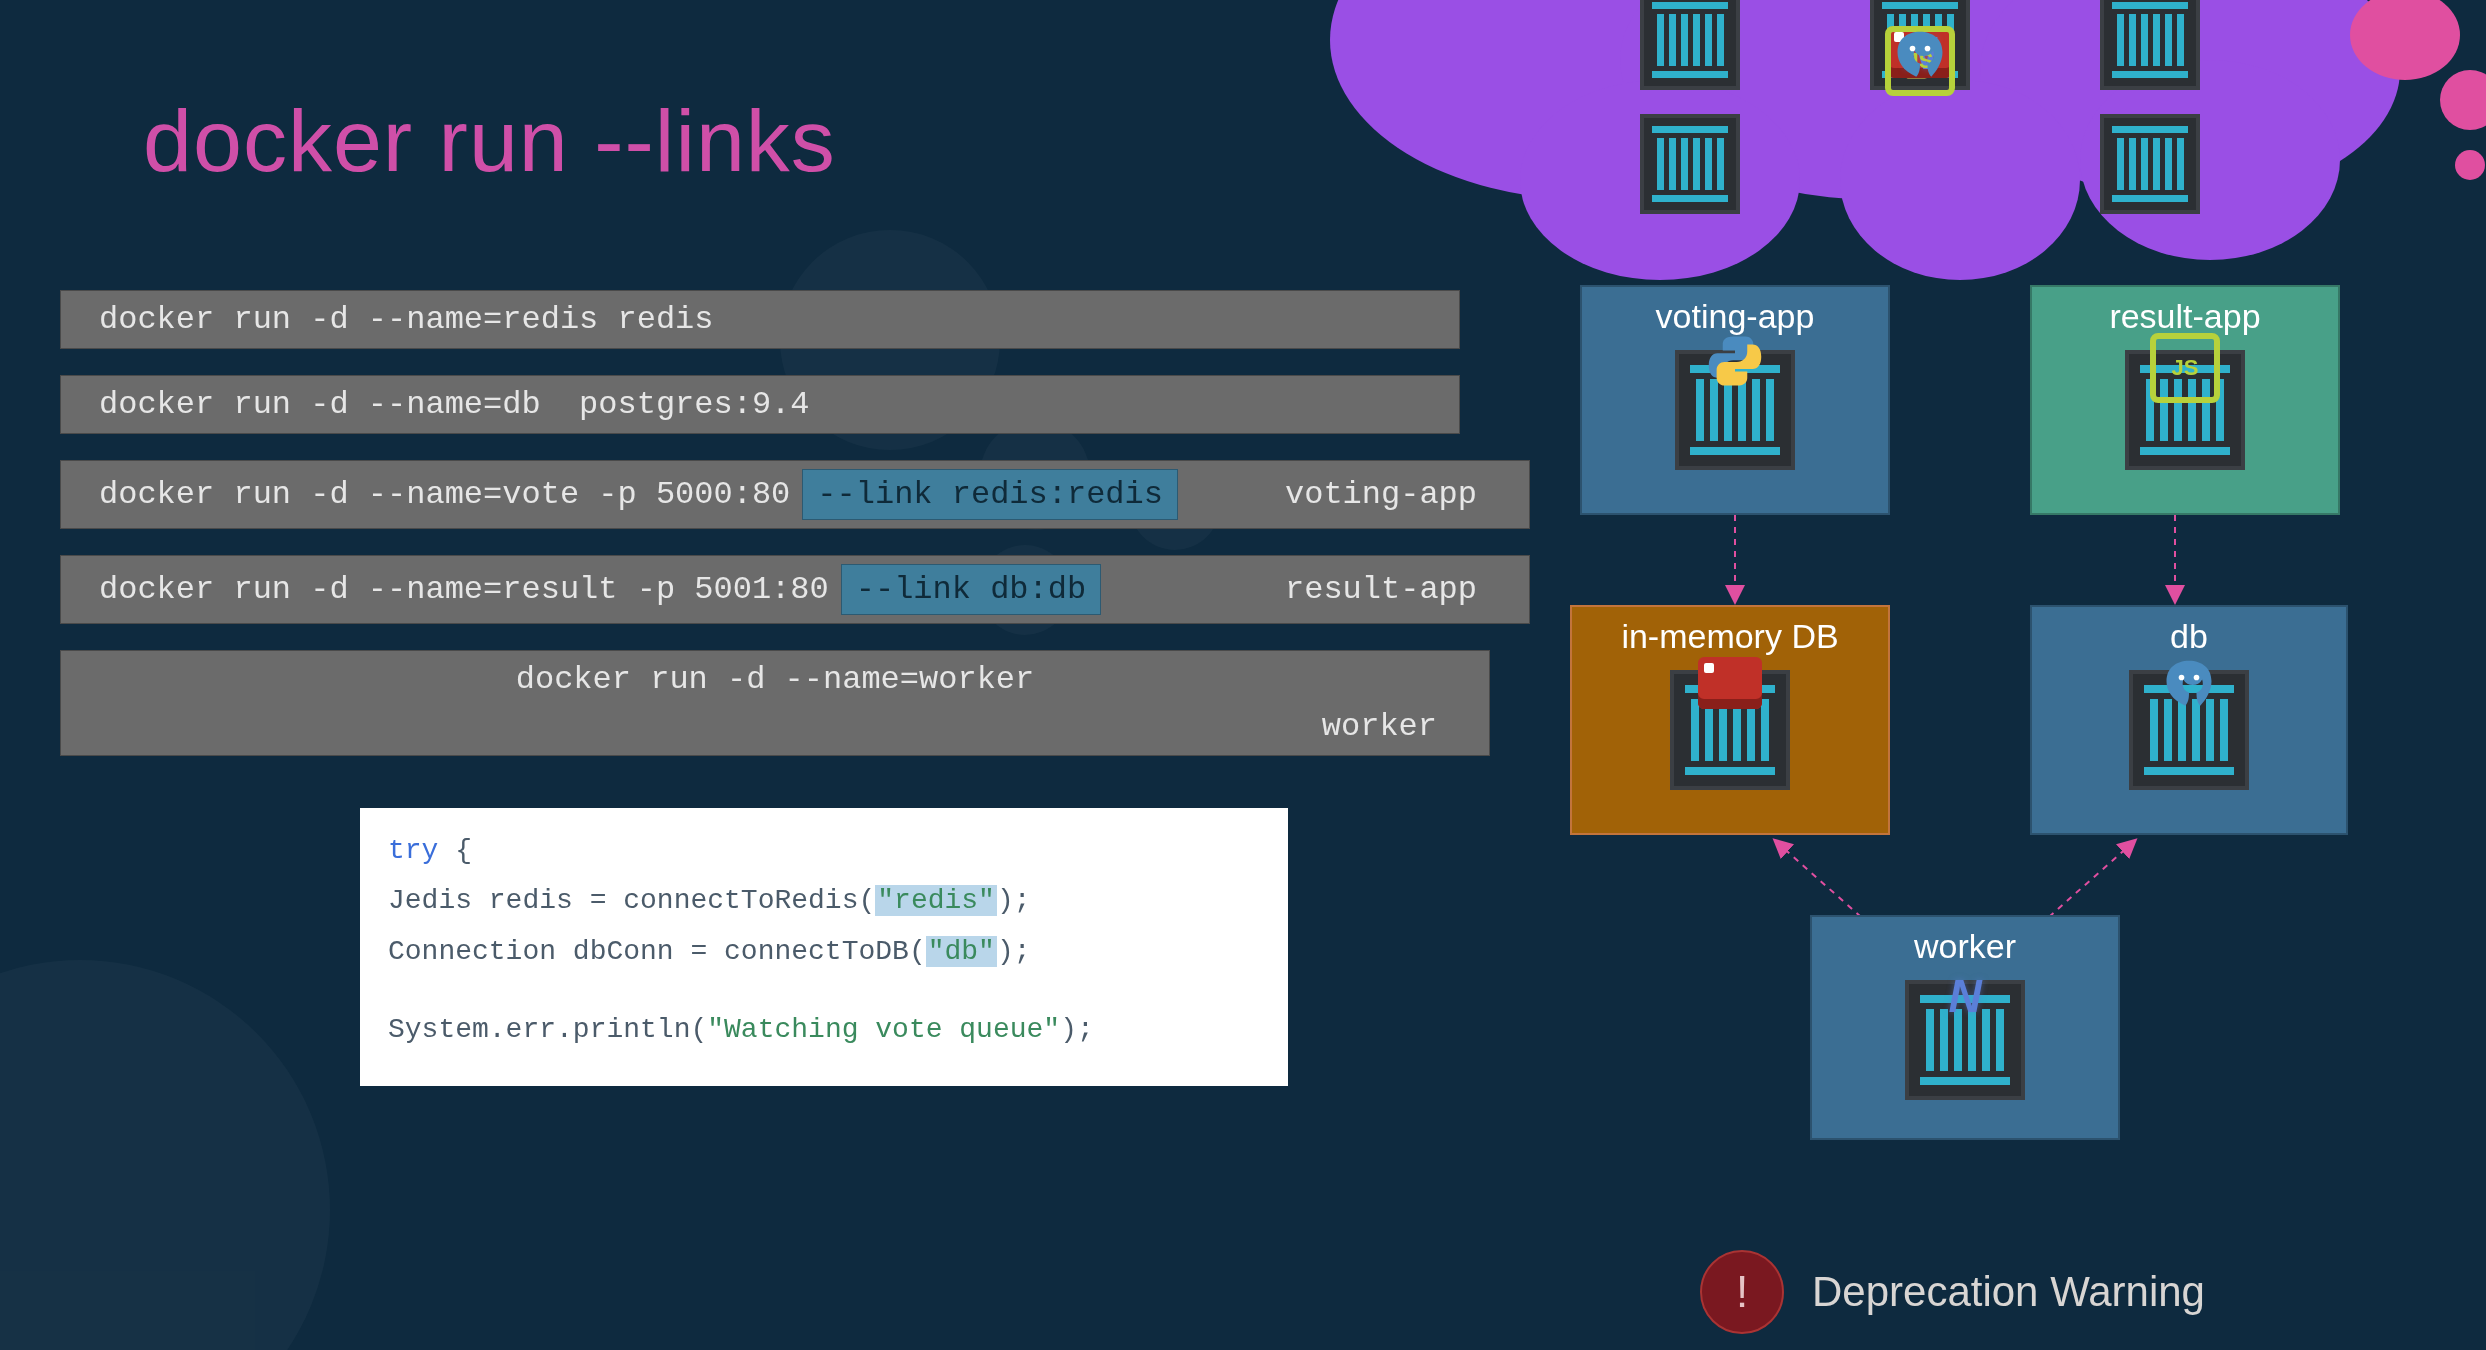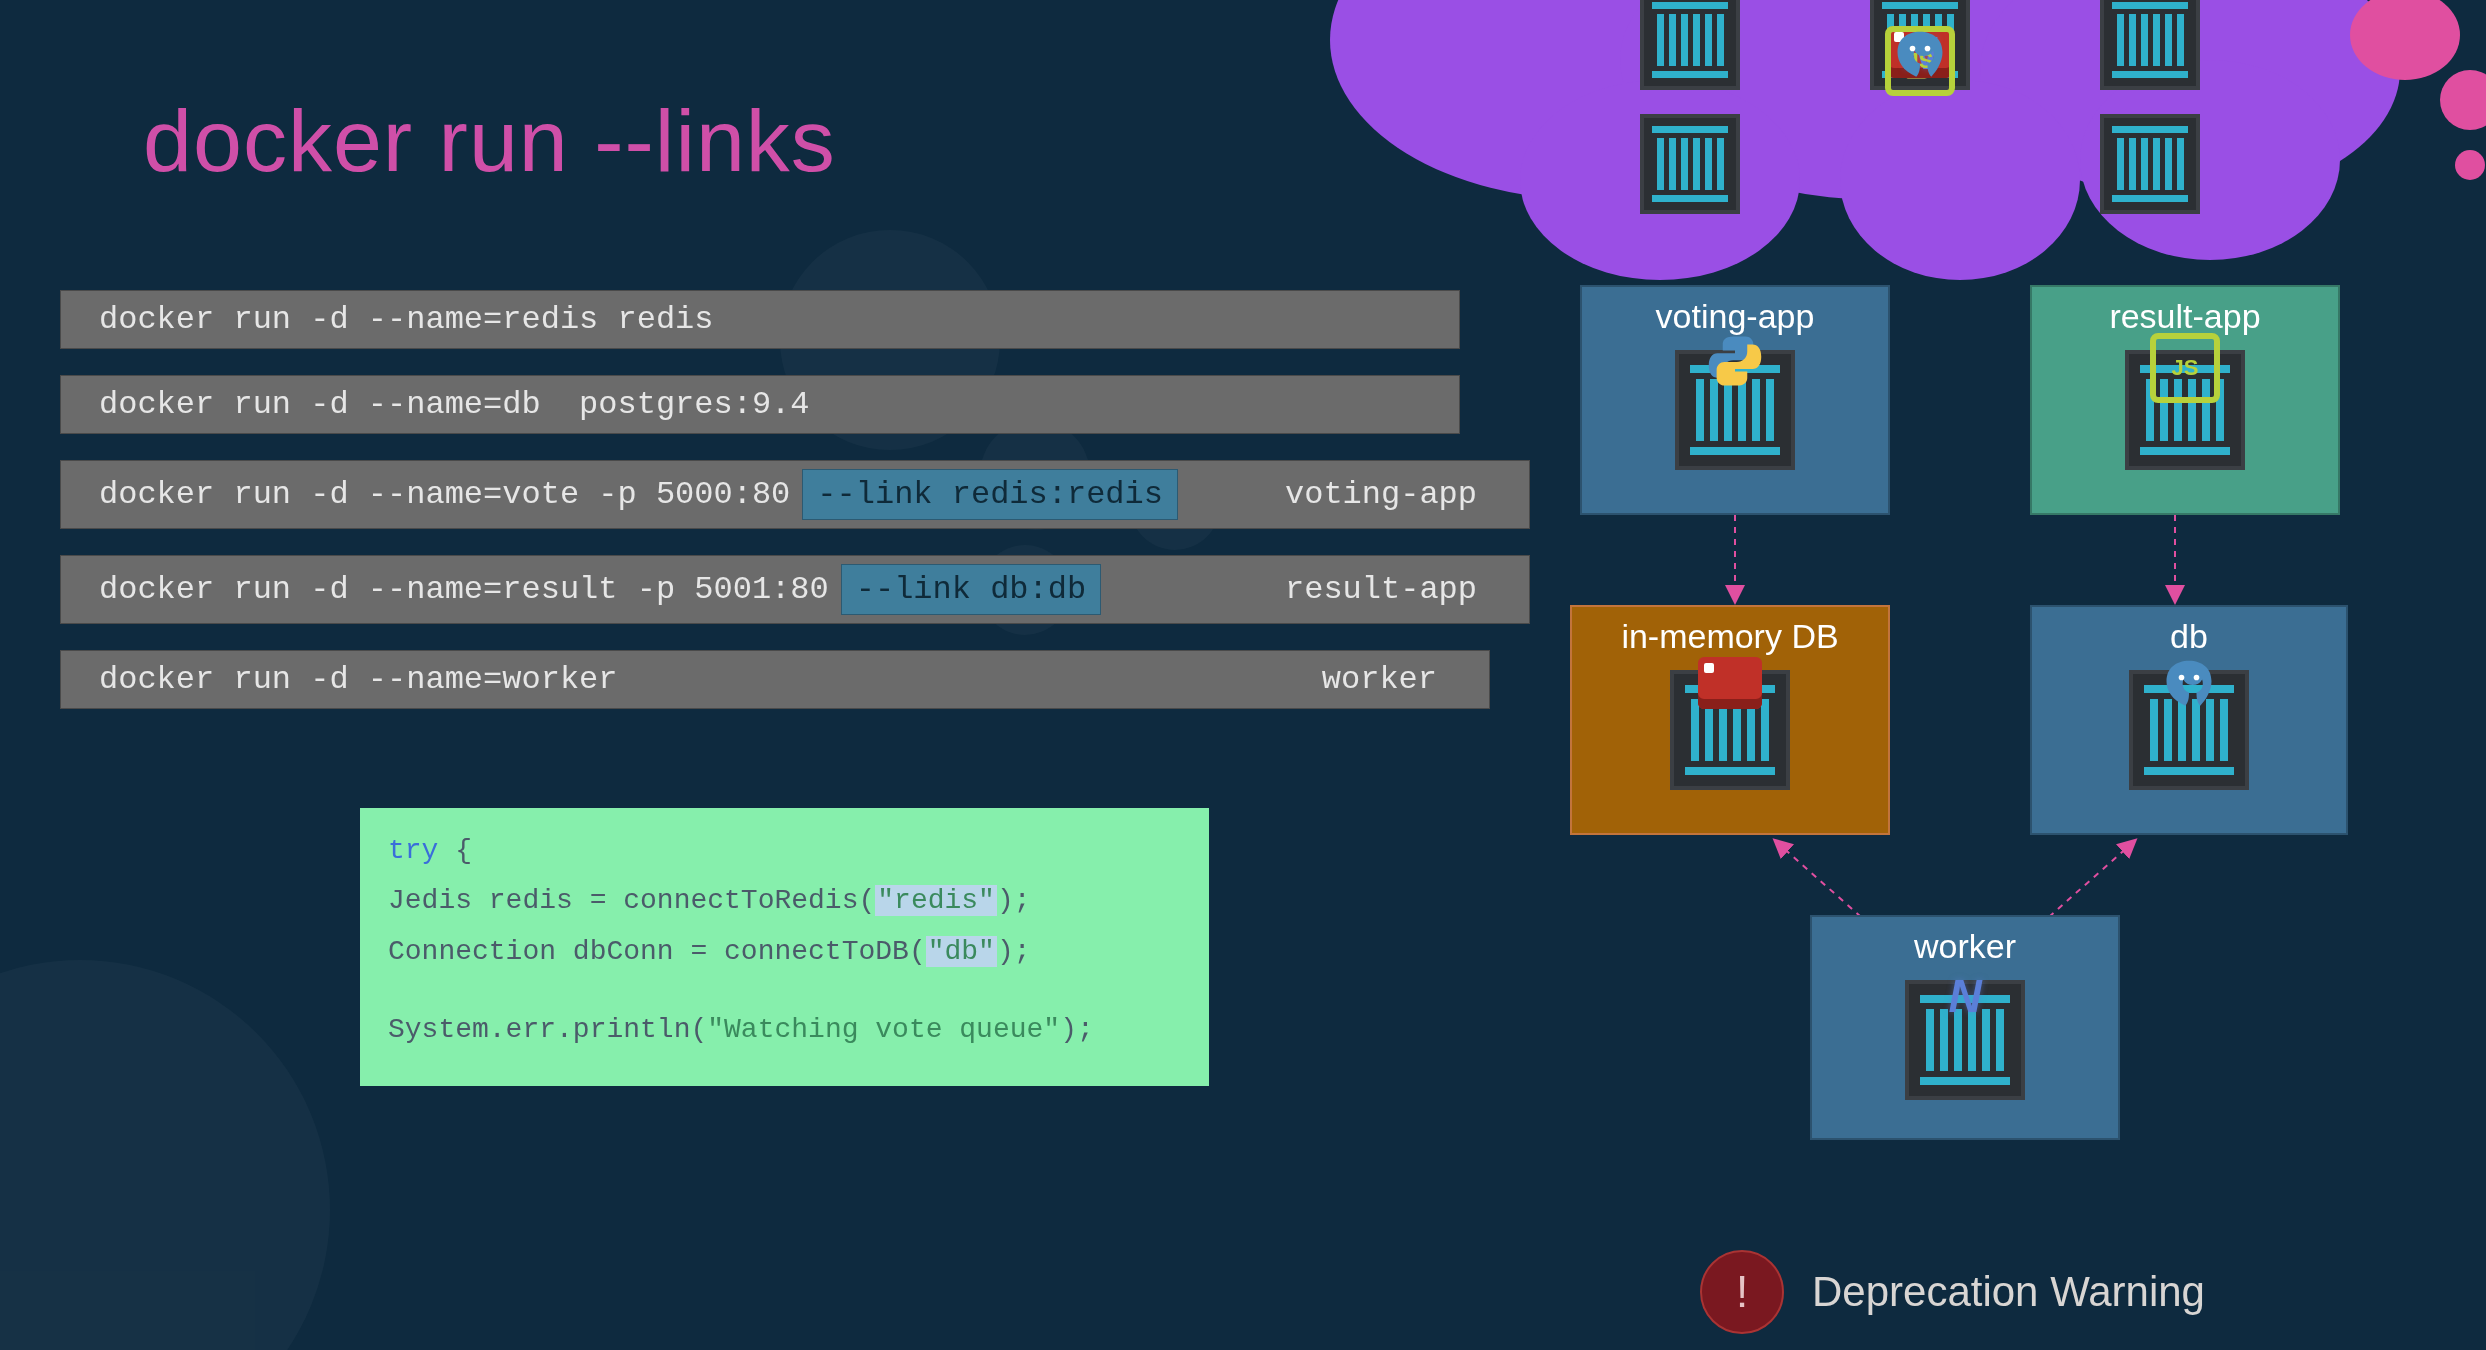--- a/index.html
+++ b/index.html
@@ -55,22 +55,22 @@
     padding: 6px 14px;
     font-weight: 500;
   }
   .cmd .tail { margin-left: auto; padding-right: 20px; }
   .cmd-wide { min-width: 1470px; }
 
   
   .snippet {
     position: absolute;
     left: 360px; top: 808px;
-    width: 849px;
-    background: #86efac;
+    width: 928px;
+    background: #ffffff;
     padding: 18px 28px 30px 28px;
     font-family: Consolas, "Courier New", monospace;
     font-size: 28px;
     color: #4b5b6a;
     line-height: 1.8;
   }
   .snippet .kw { color: #3a6eda; }
   .snippet .str { color: #3a8a5d; }
   .snippet .strhl { background: #b9d6ea; padding: 0 2px; }
 
@@ -262,21 +262,21 @@
   <div class="cmd cmd-wide">
     <span class="seg">docker run -d --name=vote -p 5000:80</span>
     <span class="hl">--link redis:redis</span>
     <span class="seg tail">voting-app</span>
   </div>
   <div class="cmd cmd-wide">
     <span class="seg">docker run -d --name=result -p 5001:80</span>
     <span class="hl">--link db:db</span>
     <span class="seg tail">result-app</span>
   </div>
-  <div class="cmd cmd-wide" style="min-width:1430px;">
+  <div class="cmd cmd-wide" style="min-width:1430px;flex-direction:column;">
     <span class="seg">docker run -d --name=worker</span>
     <span class="seg tail">worker</span>
   </div>
 </div>
 
 <div class="snippet">
   <div><span class="kw">try</span><span> {</span></div>
   <div><span>    Jedis redis = connectToRedis(</span><span class="str strhl">"redis"</span><span>);</span></div>
   <div><span>    Connection dbConn = connectToDB(</span><span class="str strhl">"db"</span><span>);</span></div>
   <div style="height:1em;"></div>

